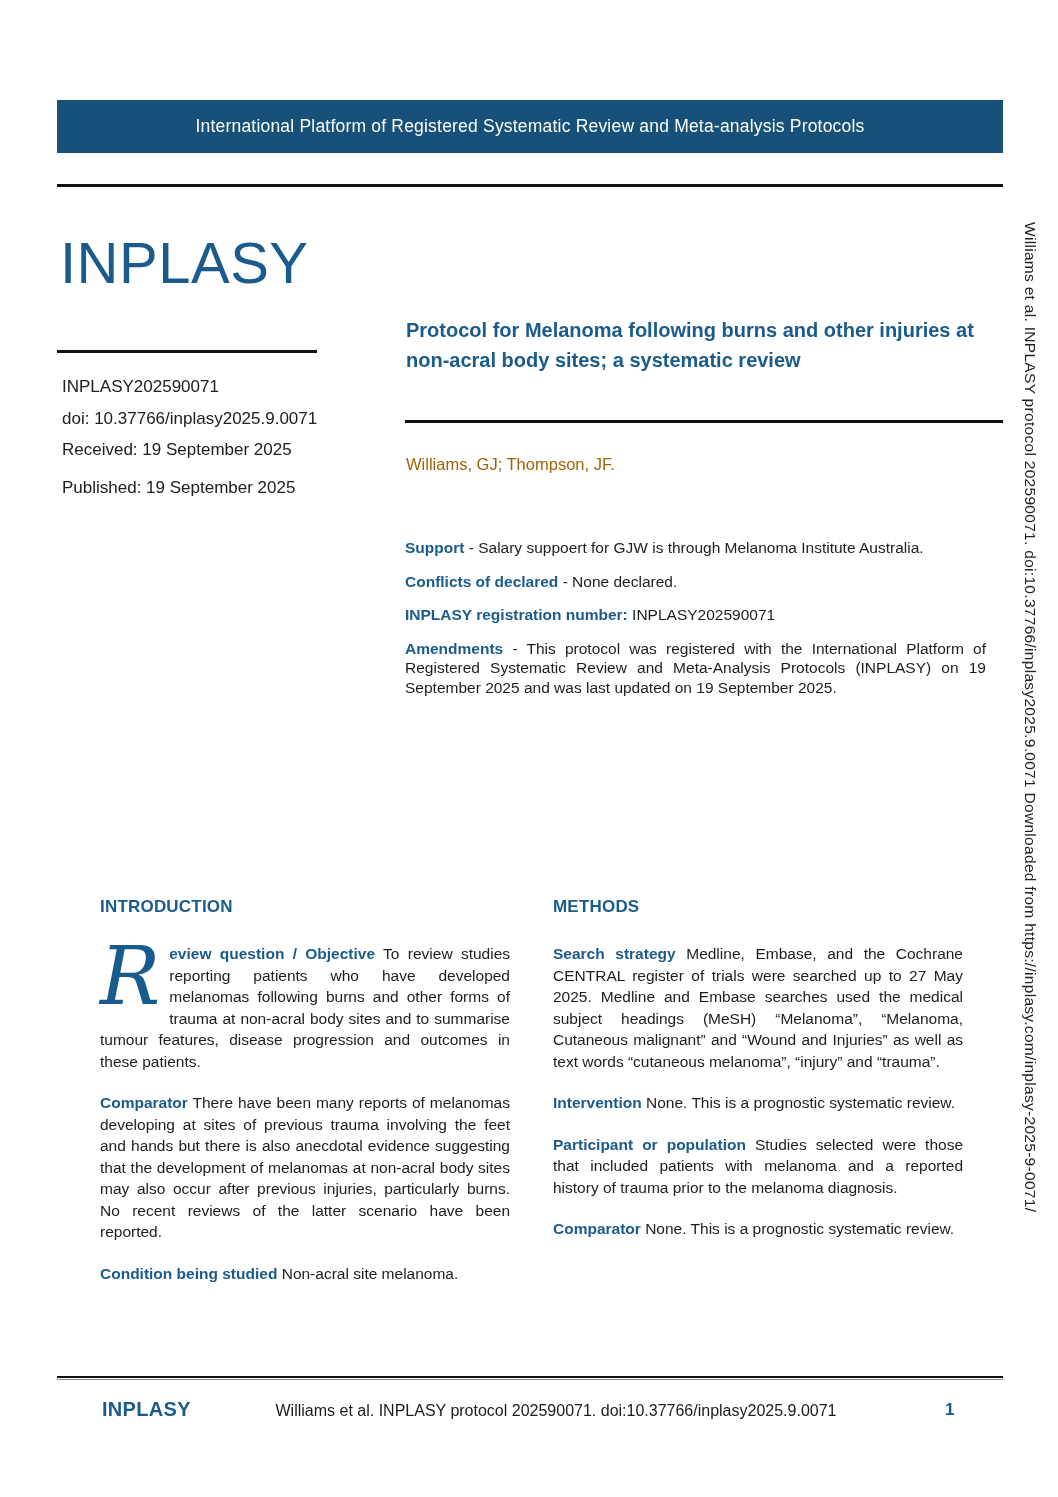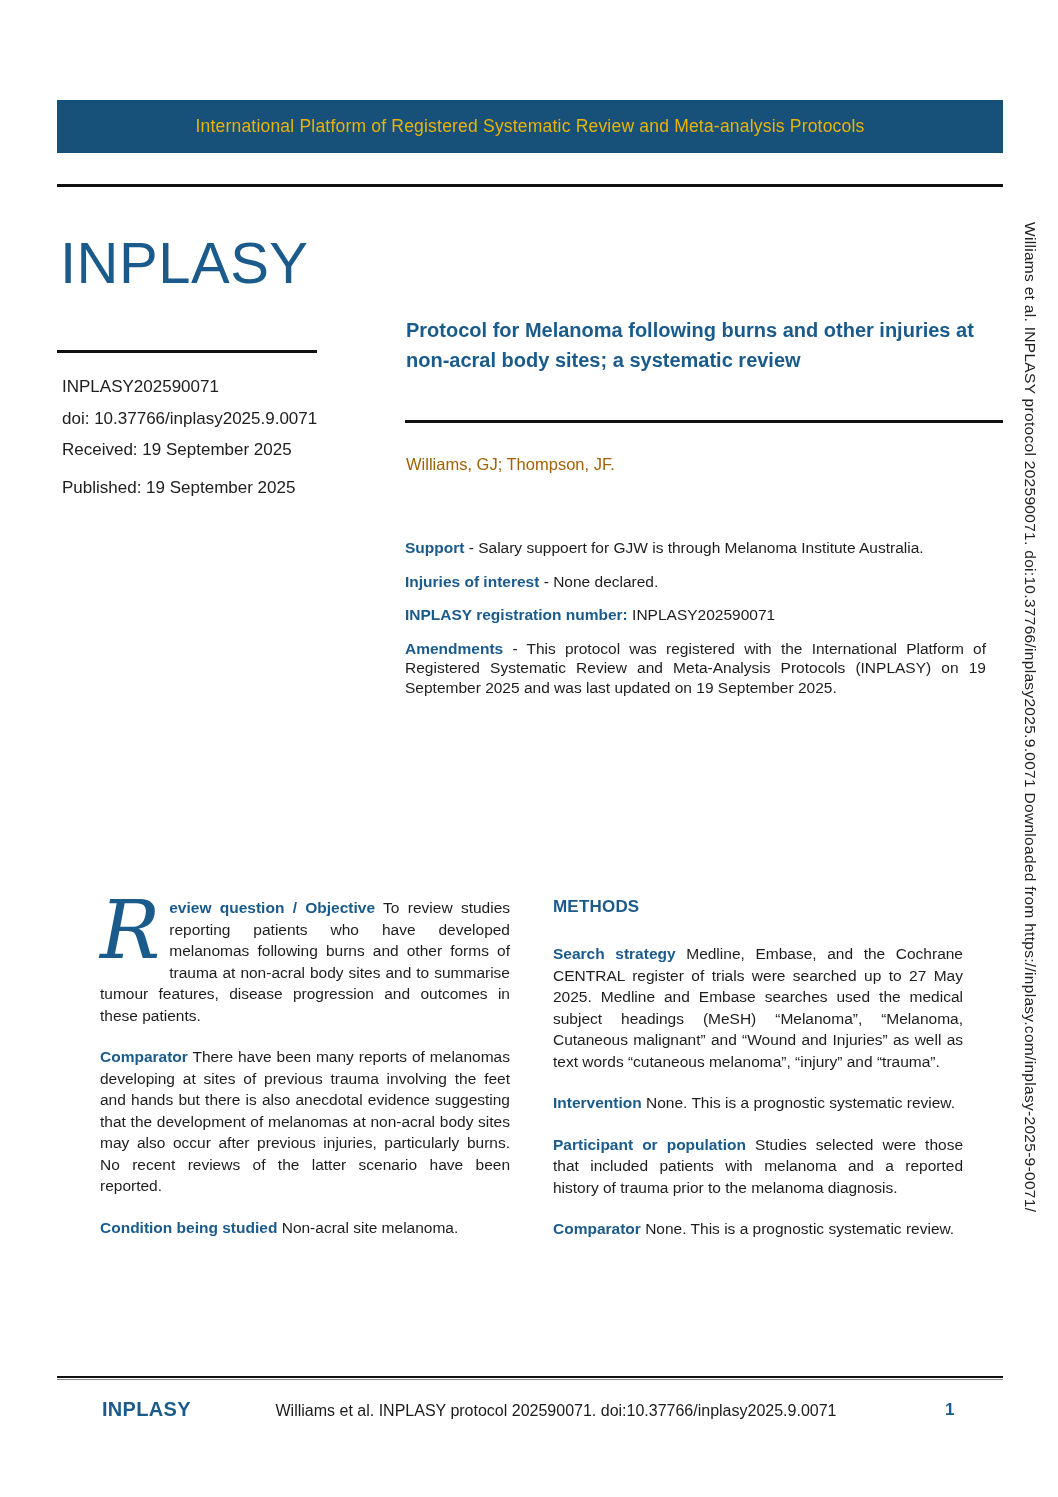--- a/index.html
+++ b/index.html
@@ -15,21 +15,21 @@
     font-family:"Liberation Sans",sans-serif;
     color:var(--ink);
     overflow:hidden;
   }
   
   .banner{
     position:absolute;left:57px;top:100px;width:946px;height:53px;
     background:var(--banner);
     display:flex;align-items:center;justify-content:center;
   }
-  .banner span{color:#eab308;font-size:17.5px;letter-spacing:.2px;}
+  .banner span{color:#ffffff;font-size:17.5px;letter-spacing:.2px;}
   .rule{position:absolute;background:#111;}
   .rule-top{left:57px;top:184px;width:946px;height:3px;}
   .rule-logo{left:57px;top:350px;width:260px;height:3px;}
   .rule-title{left:405px;top:420px;width:598px;height:3px;}
   .rule-footer{left:57px;top:1376px;width:946px;height:2px;background:#111;}
   .rule-footer2{left:57px;top:1379px;width:946px;height:1px;background:#8a8a8a;}
 
   
   .logo{
     position:absolute;left:60px;top:234px;
@@ -121,26 +121,27 @@
   <div class="meta m3">Received: 19 September 2025</div>
   <div class="meta m4">Published: 19 September 2025</div>
 
 
   <div class="title">Protocol for Melanoma following burns and other injuries at non-acral body sites; a systematic review</div>
   <div class="rule rule-title"></div>
   <div class="authors">Williams, GJ; Thompson, JF.</div>
 
   <div class="admin">
     <p><span class="plabel">Support</span> <span>- Salary suppoert for GJW is through Melanoma Institute Australia.</span></p>
-    <p><span class="plabel">Injuries of interest</span> <span>- None declared.</span></p>
+    <p><span class="plabel">Conflicts of declared</span> <span>- None declared.</span></p>
     <p><span class="plabel">INPLASY registration number:</span> <span>INPLASY202590071</span></p>
     <p><span class="plabel">Amendments</span> <span>- This protocol was registered with the International Platform of Registered Systematic Review and Meta-Analysis Protocols (INPLASY) on 19 September 2025 and was last updated on 19 September 2025.</span></p>
   </div>
 
   <div class="col col-left">
+    <h2>INTRODUCTION</h2>
     <p><span class="dropcap">R</span><span class="plabel">eview question / Objective</span> <span>To review studies reporting patients who have developed melanomas following burns and other forms of trauma at non-acral body sites and to summarise tumour features, disease progression and outcomes in these patients.</span></p>
     <p><span class="plabel">Comparator</span> <span>There have been many reports of melanomas developing at sites of previous trauma involving the feet and hands but there is also anecdotal evidence suggesting that the development of melanomas at non-acral body sites may also occur after previous injuries, particularly burns. No recent reviews of the latter scenario have been reported.</span></p>
     <p><span class="plabel">Condition being studied</span> <span>Non-acral site melanoma.</span></p>
   </div>
 
   <div class="col col-right">
     <h2>METHODS</h2>
     <p><span class="plabel">Search strategy</span> <span>Medline, Embase, and the Cochrane CENTRAL register of trials were searched up to 27 May 2025. Medline and Embase searches used the medical subject headings (MeSH) “Melanoma”, “Melanoma, Cutaneous malignant” and “Wound and Injuries” as well as text words “cutaneous melanoma”, “injury” and “trauma”.</span></p>
     <p><span class="plabel">Intervention</span> <span>None. This is a prognostic systematic review.</span></p>
     <p><span class="plabel">Participant or population</span> <span>Studies selected were those that included patients with melanoma and a reported history of trauma prior to the melanoma diagnosis.</span></p>

